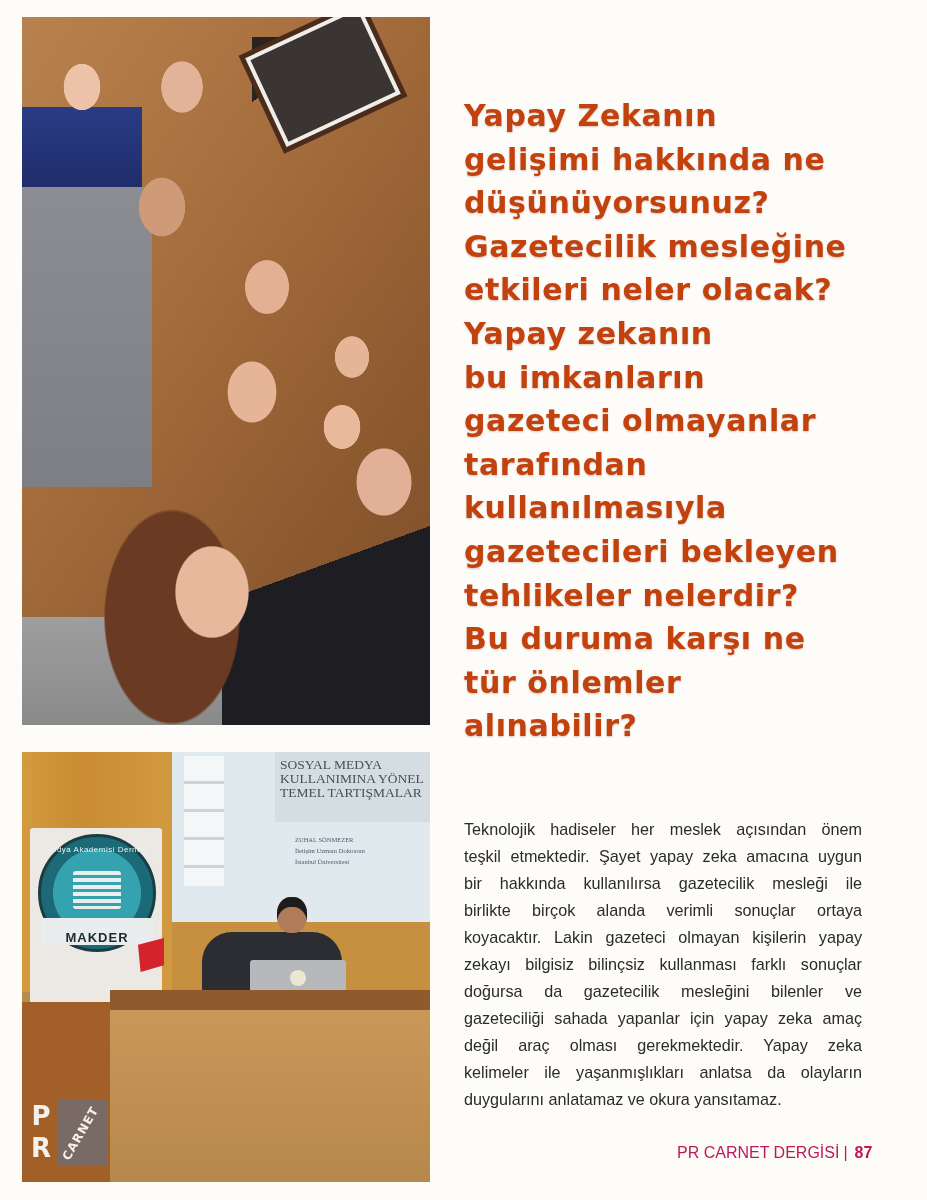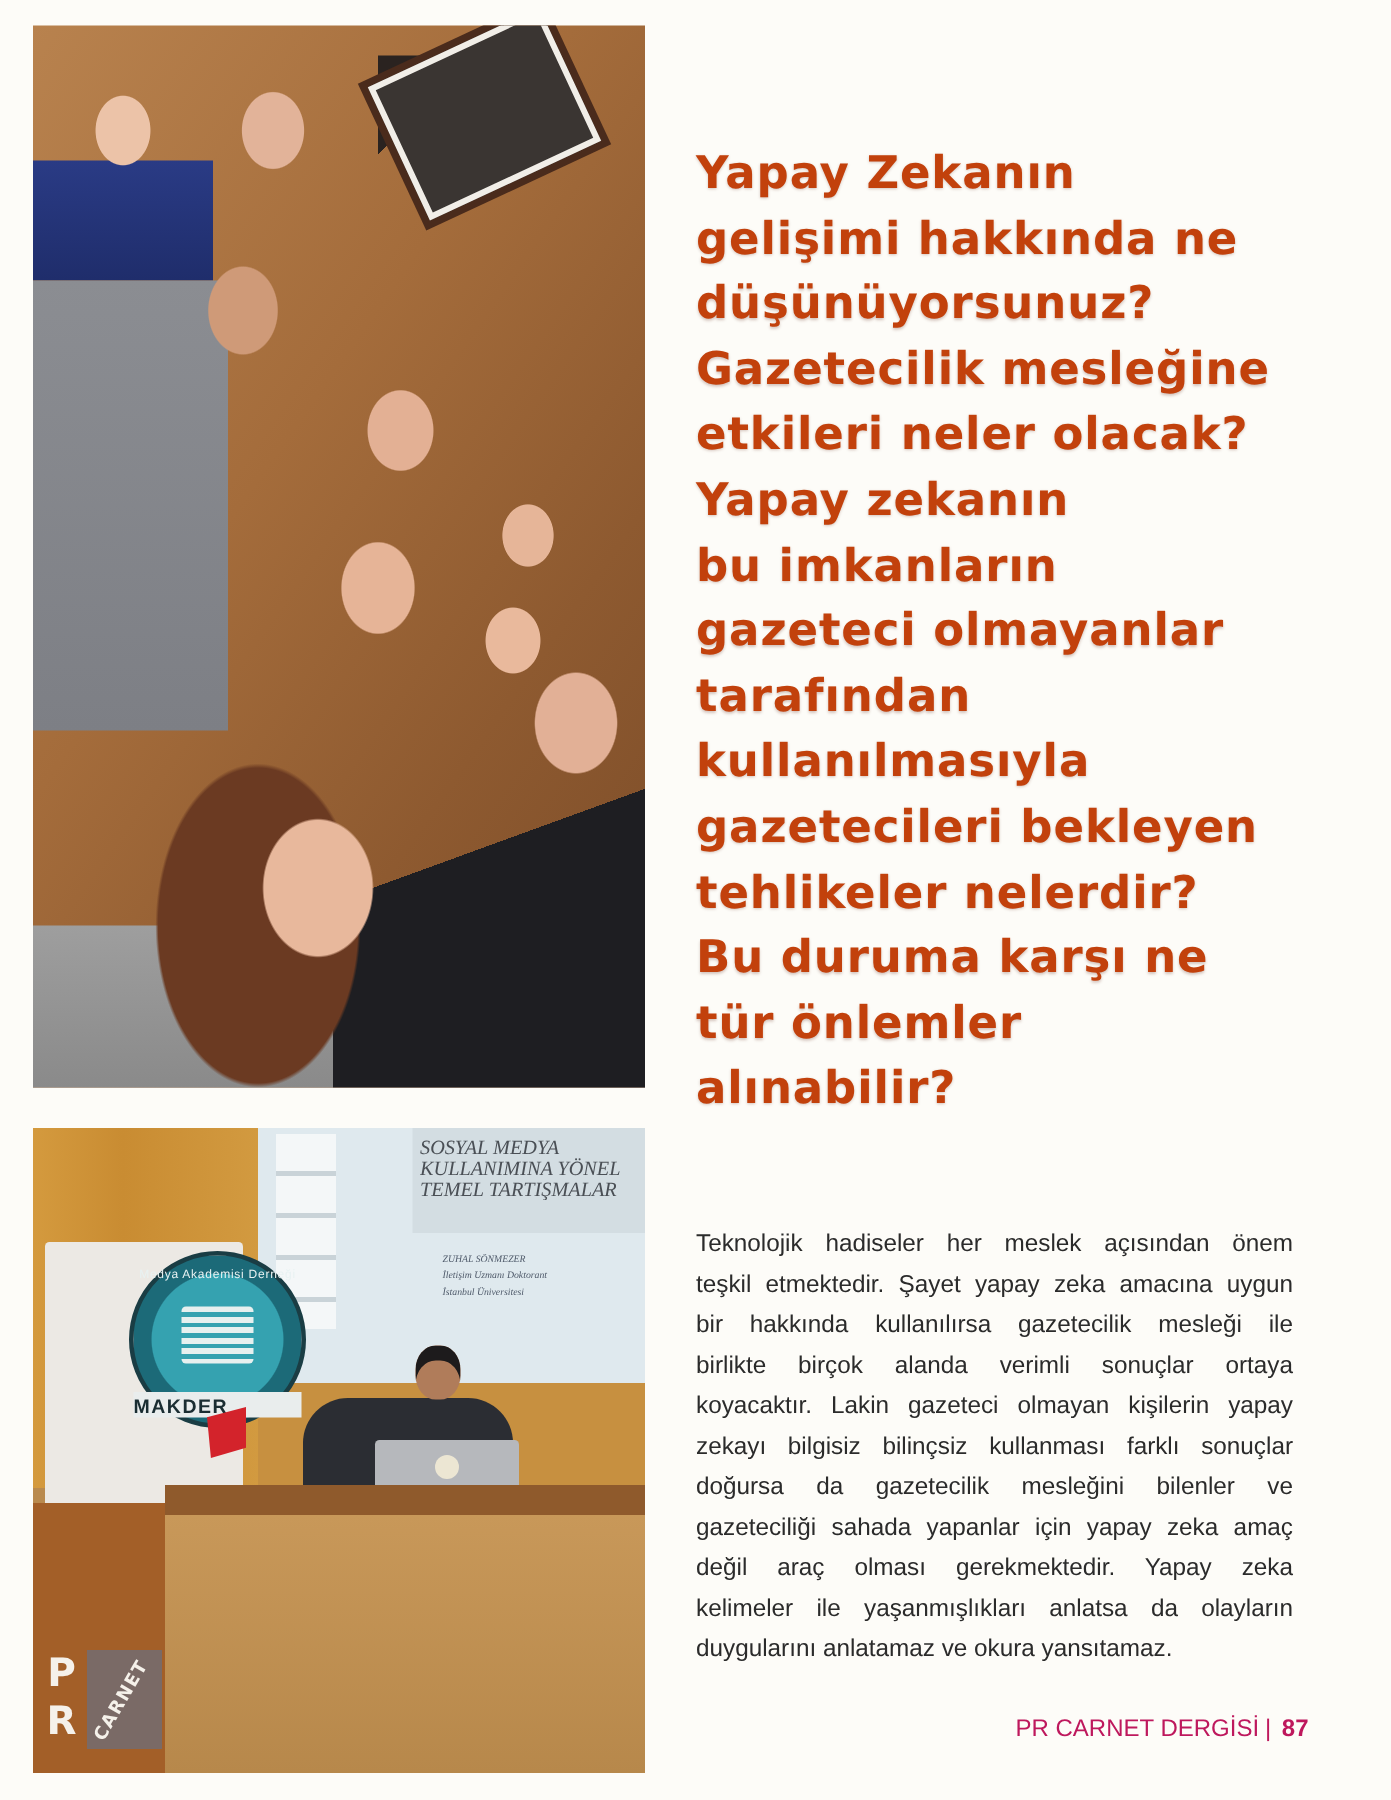--- a/index.html
+++ b/index.html
@@ -39,21 +39,20 @@
   #photo-bottom {
     left: 22px; top: 752px; width: 408px; height: 430px;
     background:
       linear-gradient(180deg, #b98a4e 0, #b8894d 100%) 0 240px / 408px 190px no-repeat,
       linear-gradient(90deg, #d49a3e, #c98c32 40%, #d29a40) 0 0 / 150px 240px no-repeat,
       #c79040;
   }
   #screen {
     position: absolute; left: 150px; top: 0; width: 258px; height: 170px;
     background: #dfe9ee;
-    font-style: italic;
   }
   #screen .thumbs {
     position: absolute; left: 12px; top: 4px; width: 40px; height: 130px;
     background: repeating-linear-gradient(180deg, #f4f7f8 0 25px, #c9d3d8 25px 28px);
   }
   #screen .slide-title-box {
     position: absolute; left: 103px; top: 0; width: 155px; height: 70px; background: #d3dde2;
   }
   #screen .slide-title {
     position: absolute; left: 108px; top: 6px; width: 150px;
@@ -66,35 +65,34 @@
   }
   #screen .slide-sub div { white-space: nowrap; }
   #banner {
     position: absolute; left: 8px; top: 76px; width: 132px; height: 230px;
     background: #ece9e4; border-radius: 3px;
   }
   #logo {
     position: absolute; left: 16px; top: 82px; width: 112px; height: 112px; border-radius: 50%;
     background: radial-gradient(circle, #35a2b0 0 55%, #1c6a78 56% 100%);
     border: 3px solid #1a3d44;
-    margin-left: 48px;
   }
   #logo .ring-text {
     position: absolute; left: 0; top: 8px; width: 100%; text-align: center;
     font-size: 8px; color: #e8f2f2; letter-spacing: 0.5px;
   }
   #logo .book {
     position: absolute; left: 32px; top: 34px; width: 48px; height: 38px;
     background: repeating-linear-gradient(180deg, #e7f0ef 0 4px, #35a2b0 4px 7px);
     border-radius: 3px;
   }
   #logo .makder {
-    position: absolute; left: 0; bottom: 4px; width: 100%; text-align: left;
+    position: absolute; left: 0; bottom: 4px; width: 100%; text-align: center;
     font-weight: bold; font-size: 13px; color: #1a2d32; letter-spacing: 1px;
-    background: #e9eded; padding-top: 2px;
+    background: #e9eded; padding-top: 12px;
   }
   #flag {
     position: absolute; left: 116px; top: 186px; width: 26px; height: 34px;
     background: #d3232b; clip-path: polygon(0 20%, 100% 0, 100% 80%, 10% 100%);
   }
   #speaker-head {
     position: absolute; left: 255px; top: 145px; width: 30px; height: 36px;
     background: #b07c5a; border-radius: 45%;
     box-shadow: inset 0 10px 0 #1d1b1c;
   }

